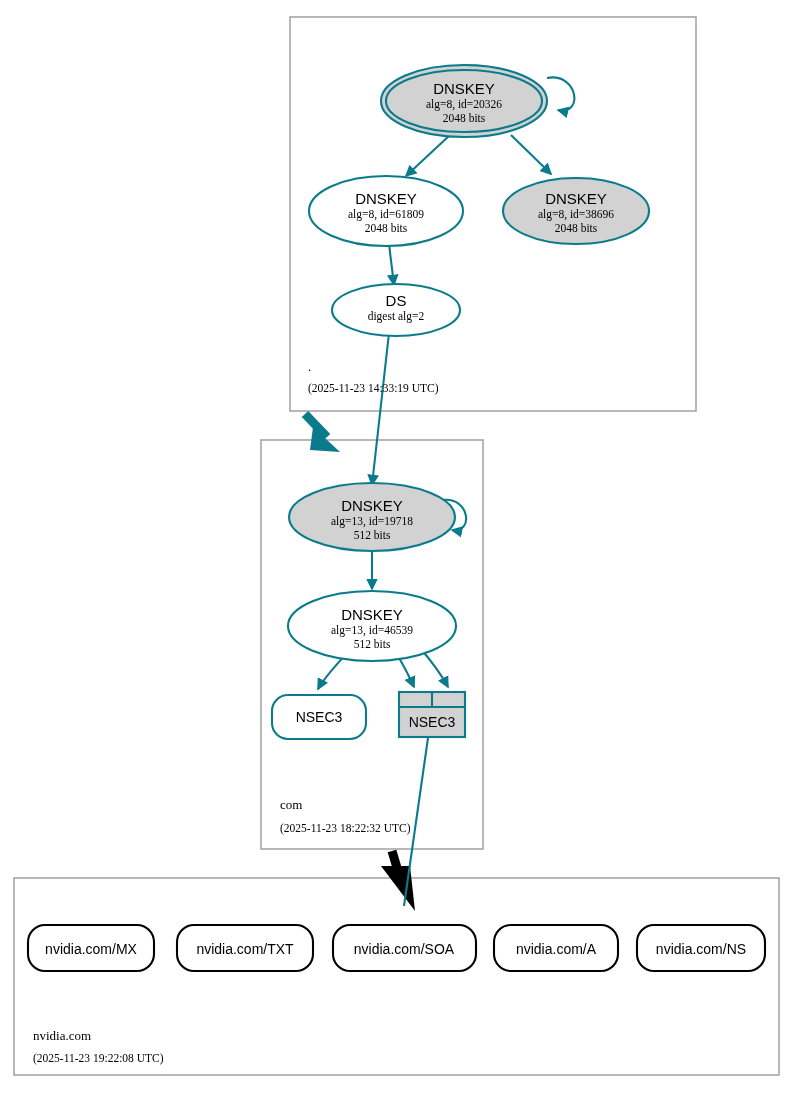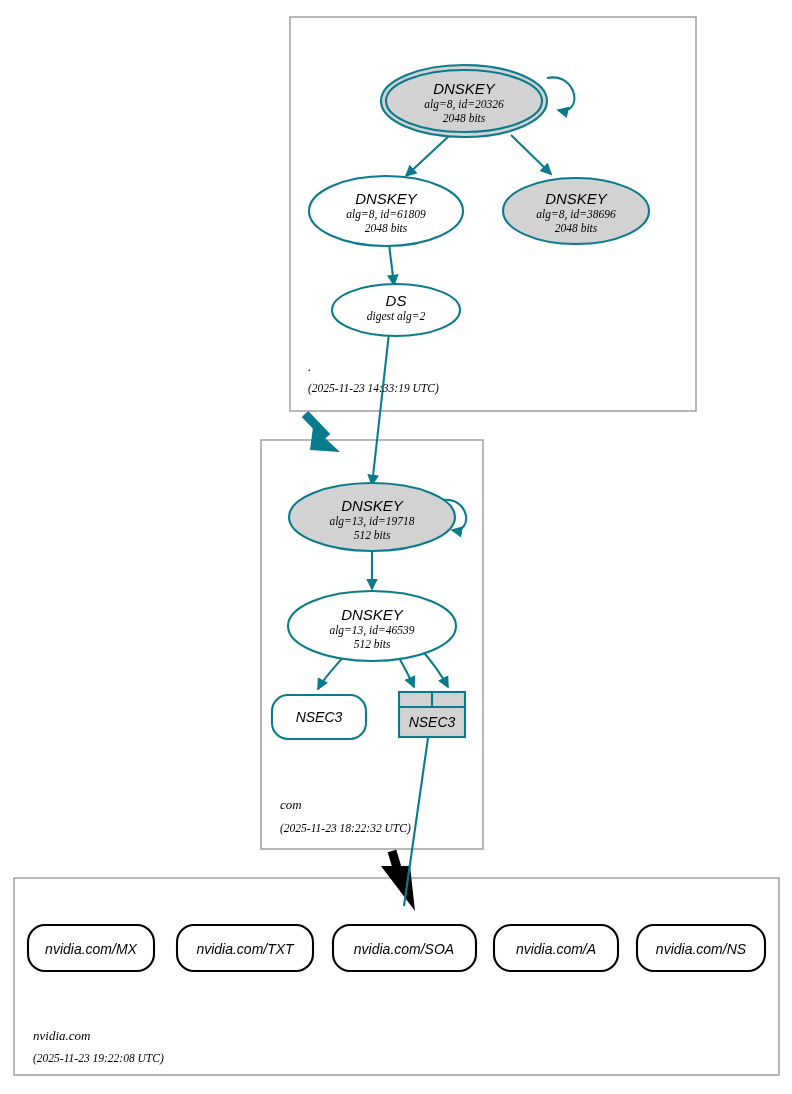--- a/index.html
+++ b/index.html
@@ -7,21 +7,20 @@
     padding: 0;
     background: #ffffff;
   }
   #stage {
     position: relative;
     width: 792px;
     height: 1094px;
     background: #ffffff;
     font-family: "Liberation Sans", sans-serif;
     overflow: hidden;
-    font-style: italic;
   }
   svg#dnsviz {
     position: absolute;
     left: 0;
     top: 0;
     width: 792px;
     height: 1094px;
   }
   .zone-box {
     fill: #ffffff;

